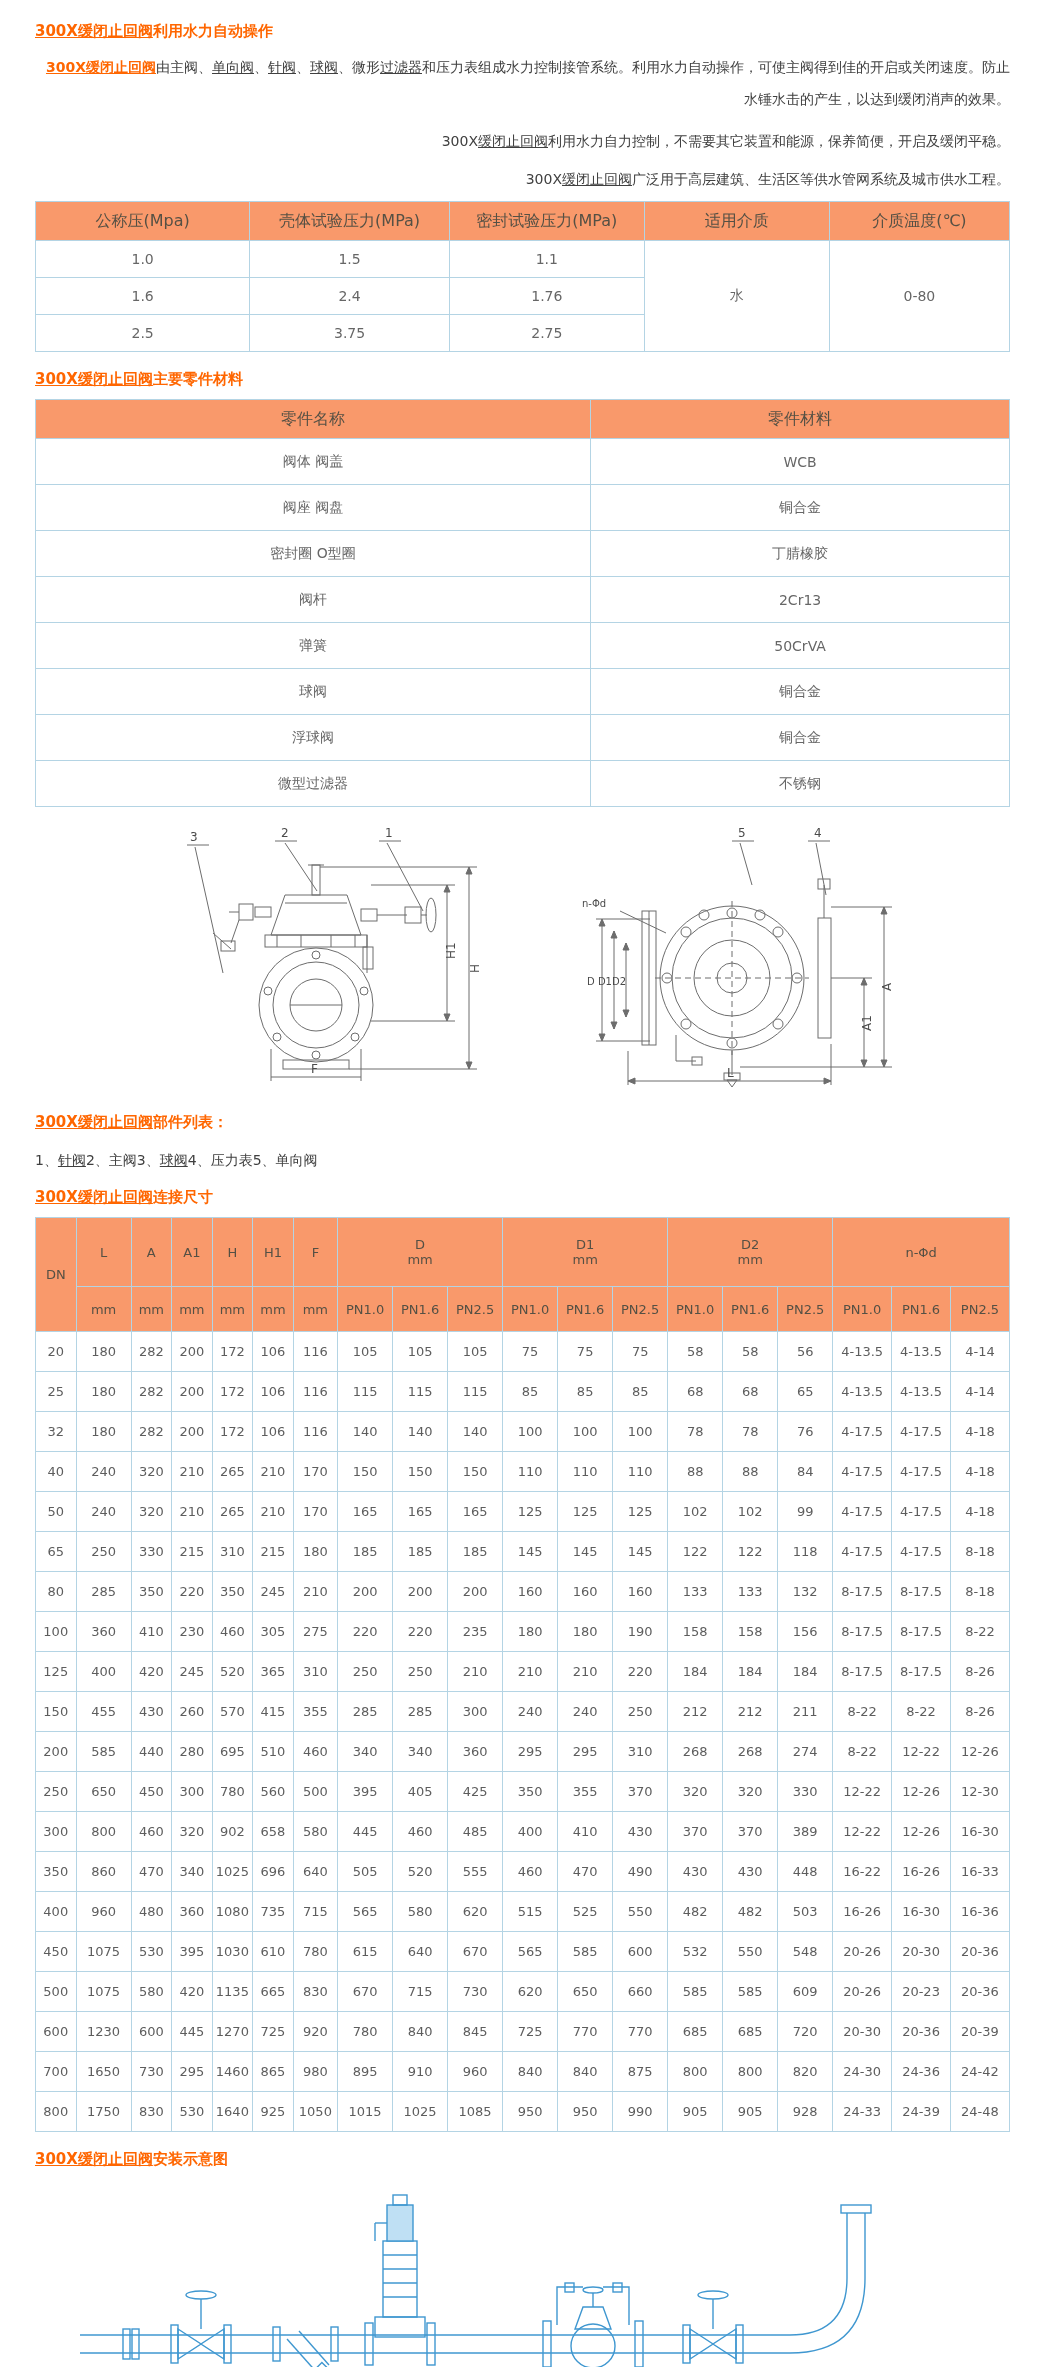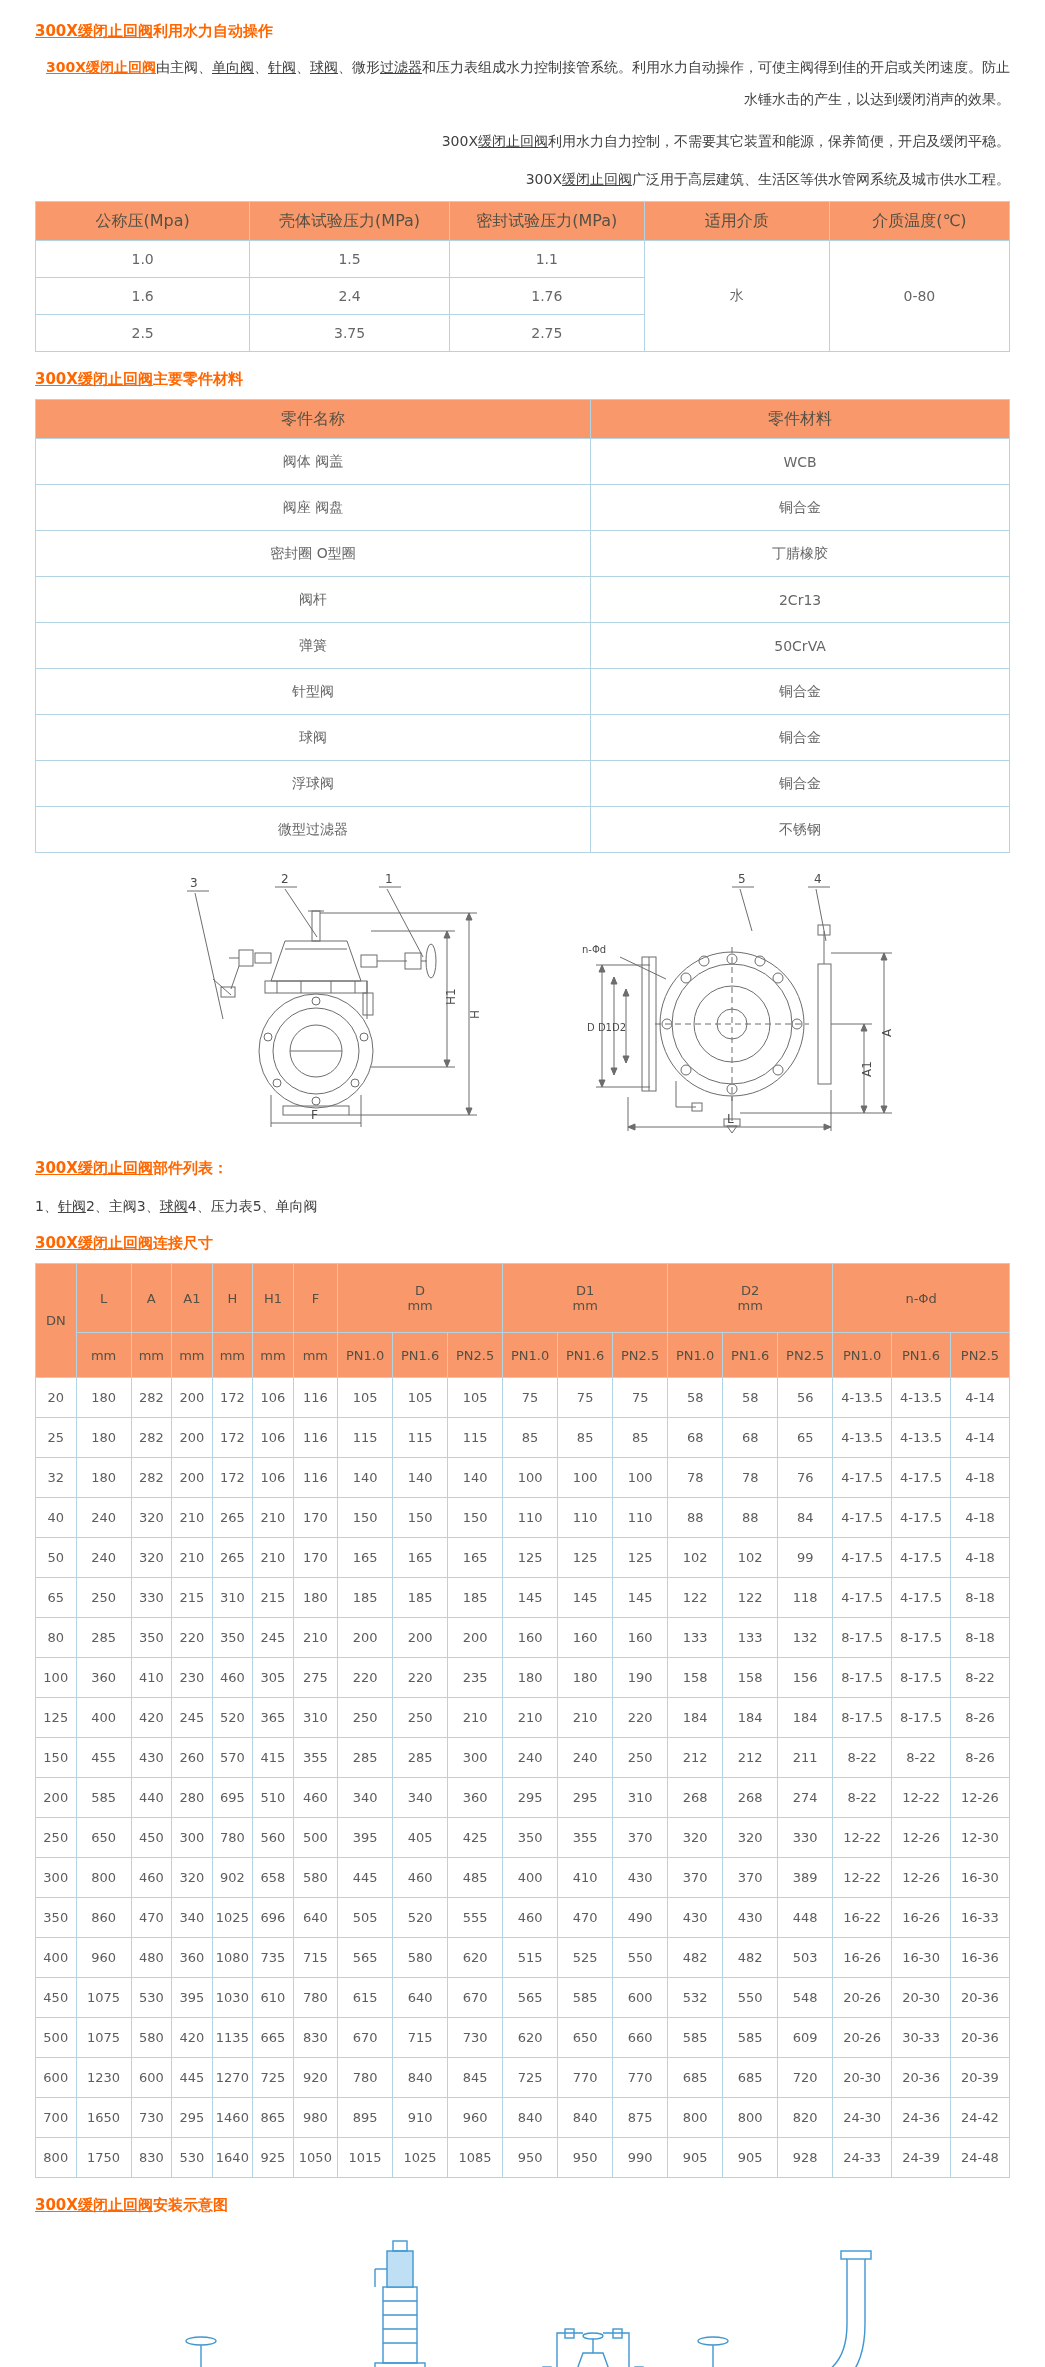--- a/index.html
+++ b/index.html
@@ -106,24 +106,20 @@
           <td>密封圈 O型圈</td>
           <td>丁腈橡胶</td>
         </tr>
         <tr>
           <td>阀杆</td>
           <td>2Cr13</td>
         </tr>
         <tr>
           <td>弹簧</td>
           <td>50CrVA</td>
-        </tr>
-        <tr>
-          <td>针型阀</td>
-          <td>铜合金</td>
         </tr>
         <tr>
           <td>球阀</td>
           <td>铜合金</td>
         </tr>
         <tr>
           <td>浮球阀</td>
           <td>铜合金</td>
         </tr>
         <tr>
@@ -718,21 +714,21 @@
           <td>670</td>
           <td>715</td>
           <td>730</td>
           <td>620</td>
           <td>650</td>
           <td>660</td>
           <td>585</td>
           <td>585</td>
           <td>609</td>
           <td>20-26</td>
-          <td>30-33</td>
+          <td>20-23</td>
           <td>20-36</td>
         </tr>
         <tr>
           <td>600</td>
           <td>1230</td>
           <td>600</td>
           <td>445</td>
           <td>1270</td>
           <td>725</td>
           <td>920</td>

